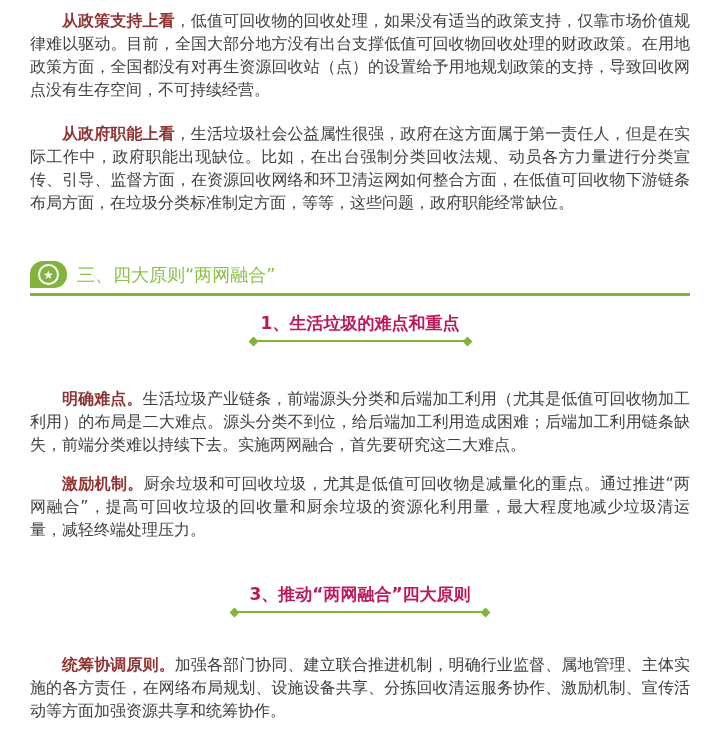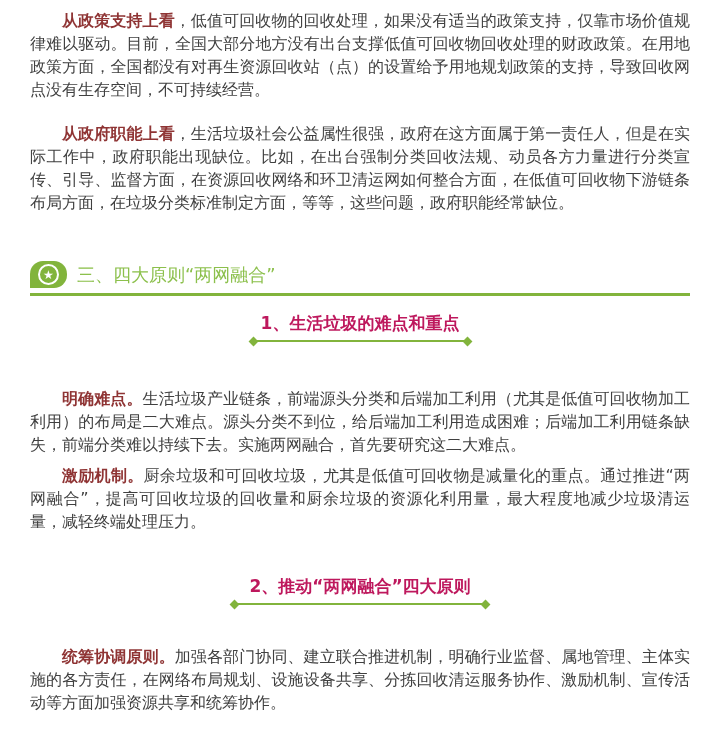--- a/index.html
+++ b/index.html
@@ -87,21 +87,21 @@
   .diamond {
     position: absolute;
     width: 7px;
     height: 7px;
     background: #82b43c;
     transform: rotate(45deg);
     top: -2.5px;
   }
   .diamond-left  { left: -3px; }
   .diamond-right { right: -3px; }
-  .p3 { margin-top: 45px; margin-bottom: 8px; }
+  .p3 { margin-top: 45px; margin-bottom: 16px; }
   .p4 { margin-bottom: 0; }
   .p5 { margin-top: 40px; margin-bottom: 16px; }
 </style>
 </head>
 <body>
 
 <article>
 
   <p class="para"><span class="lead">从政策支持上看</span><span>，低值可回收物的回收处理，如果没有适当的政策支持，仅靠市场价值规律难以驱动。目前，全国大部分地方没有出台支撑低值可回收物回收处理的财政政策。在用地政策方面，全国都没有对再生资源回收站（点）的设置给予用地规划政策的支持，导致回收网点没有生存空间，不可持续经营。</span></p>
 
@@ -123,21 +123,21 @@
       <span class="diamond diamond-left"></span>
       <span class="diamond diamond-right"></span>
     </div>
   </div>
 
   <p class="para p3"><span class="lead">明确难点。</span><span>生活垃圾产业链条，前端源头分类和后端加工利用（尤其是低值可回收物加工利用）的布局是二大难点。源头分类不到位，给后端加工利用造成困难；后端加工利用链条缺失，前端分类难以持续下去。实施两网融合，首先要研究这二大难点。</span></p>
 
   <p class="para p4"><span class="lead">激励机制。</span><span>厨余垃圾和可回收垃圾，尤其是低值可回收物是减量化的重点。通过推进“两网融合”，提高可回收垃圾的回收量和厨余垃圾的资源化利用量，最大程度地减少垃圾清运量，减轻终端处理压力。</span></p>
 
   <div class="subhead subhead-2">
-    <div class="subhead-title">2、推动“两网融合”四大原则</div>
+    <div class="subhead-title">3、推动“两网融合”四大原则</div>
     <div class="subline subline-2">
       <span class="diamond diamond-left"></span>
       <span class="diamond diamond-right"></span>
     </div>
   </div>
 
   <p class="para p5"><span class="lead">统筹协调原则。</span><span>加强各部门协同、建立联合推进机制，明确行业监督、属地管理、主体实施的各方责任，在网络布局规划、设施设备共享、分拣回收清运服务协作、激励机制、宣传活动等方面加强资源共享和统筹协作。</span></p>
 
 </article>
 

